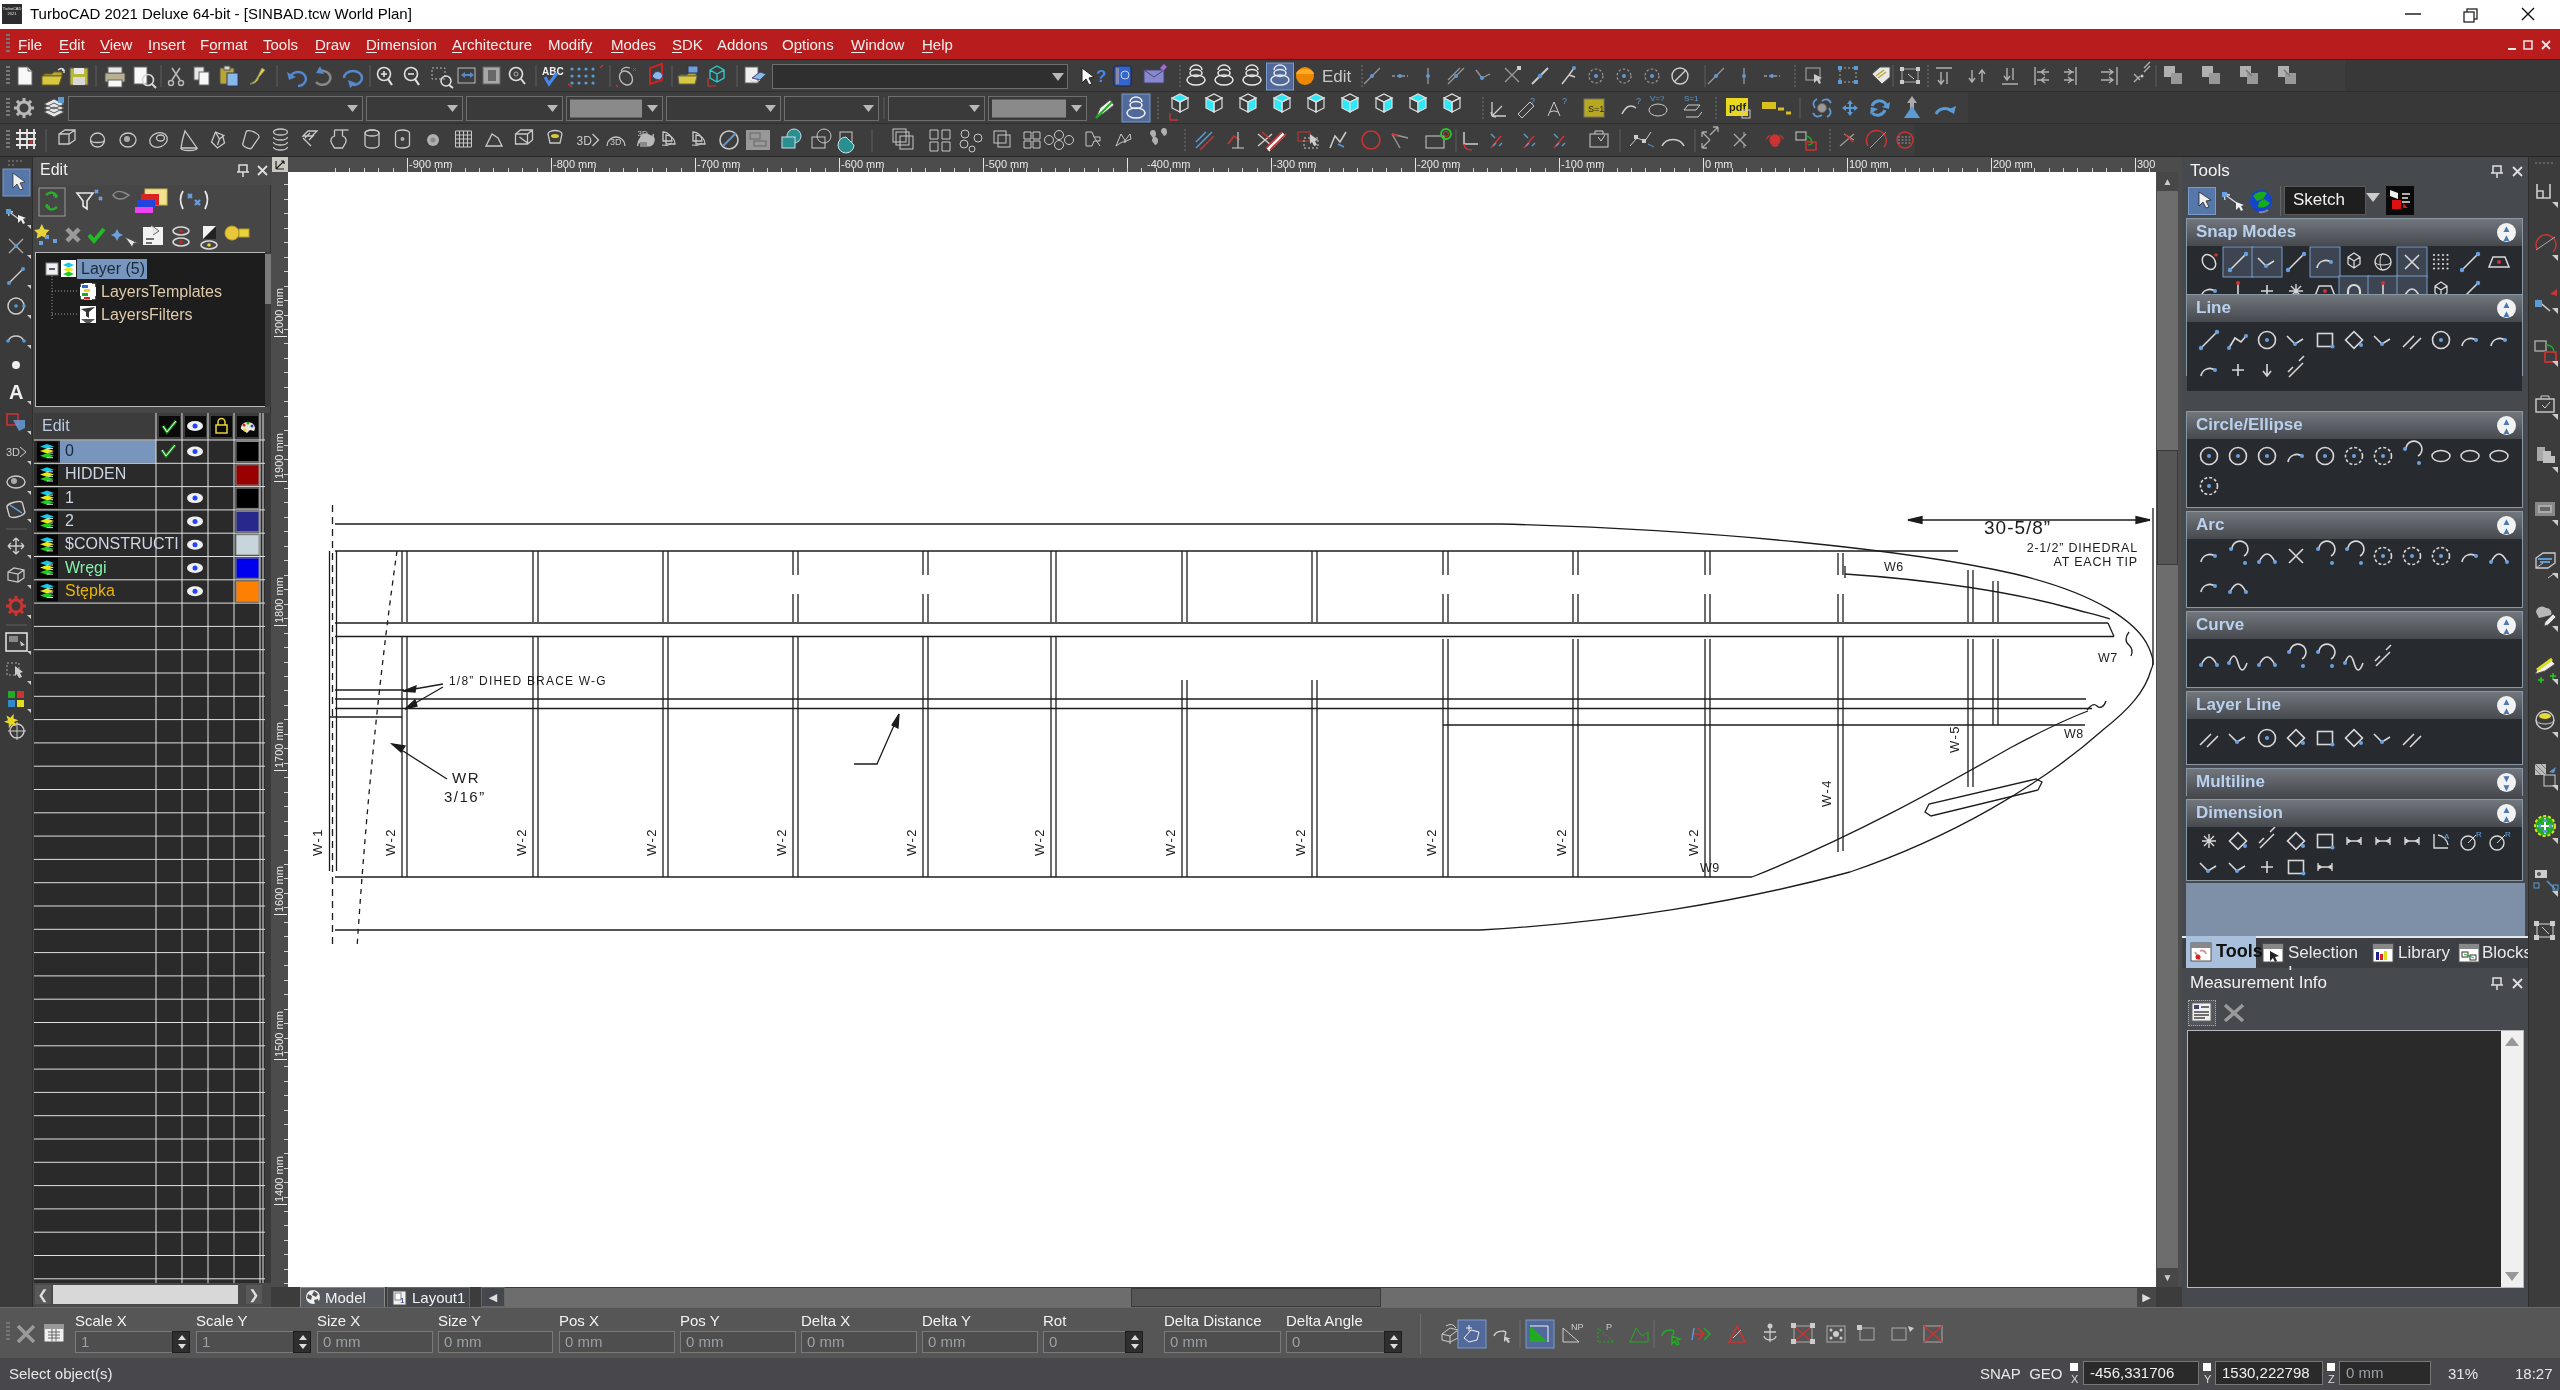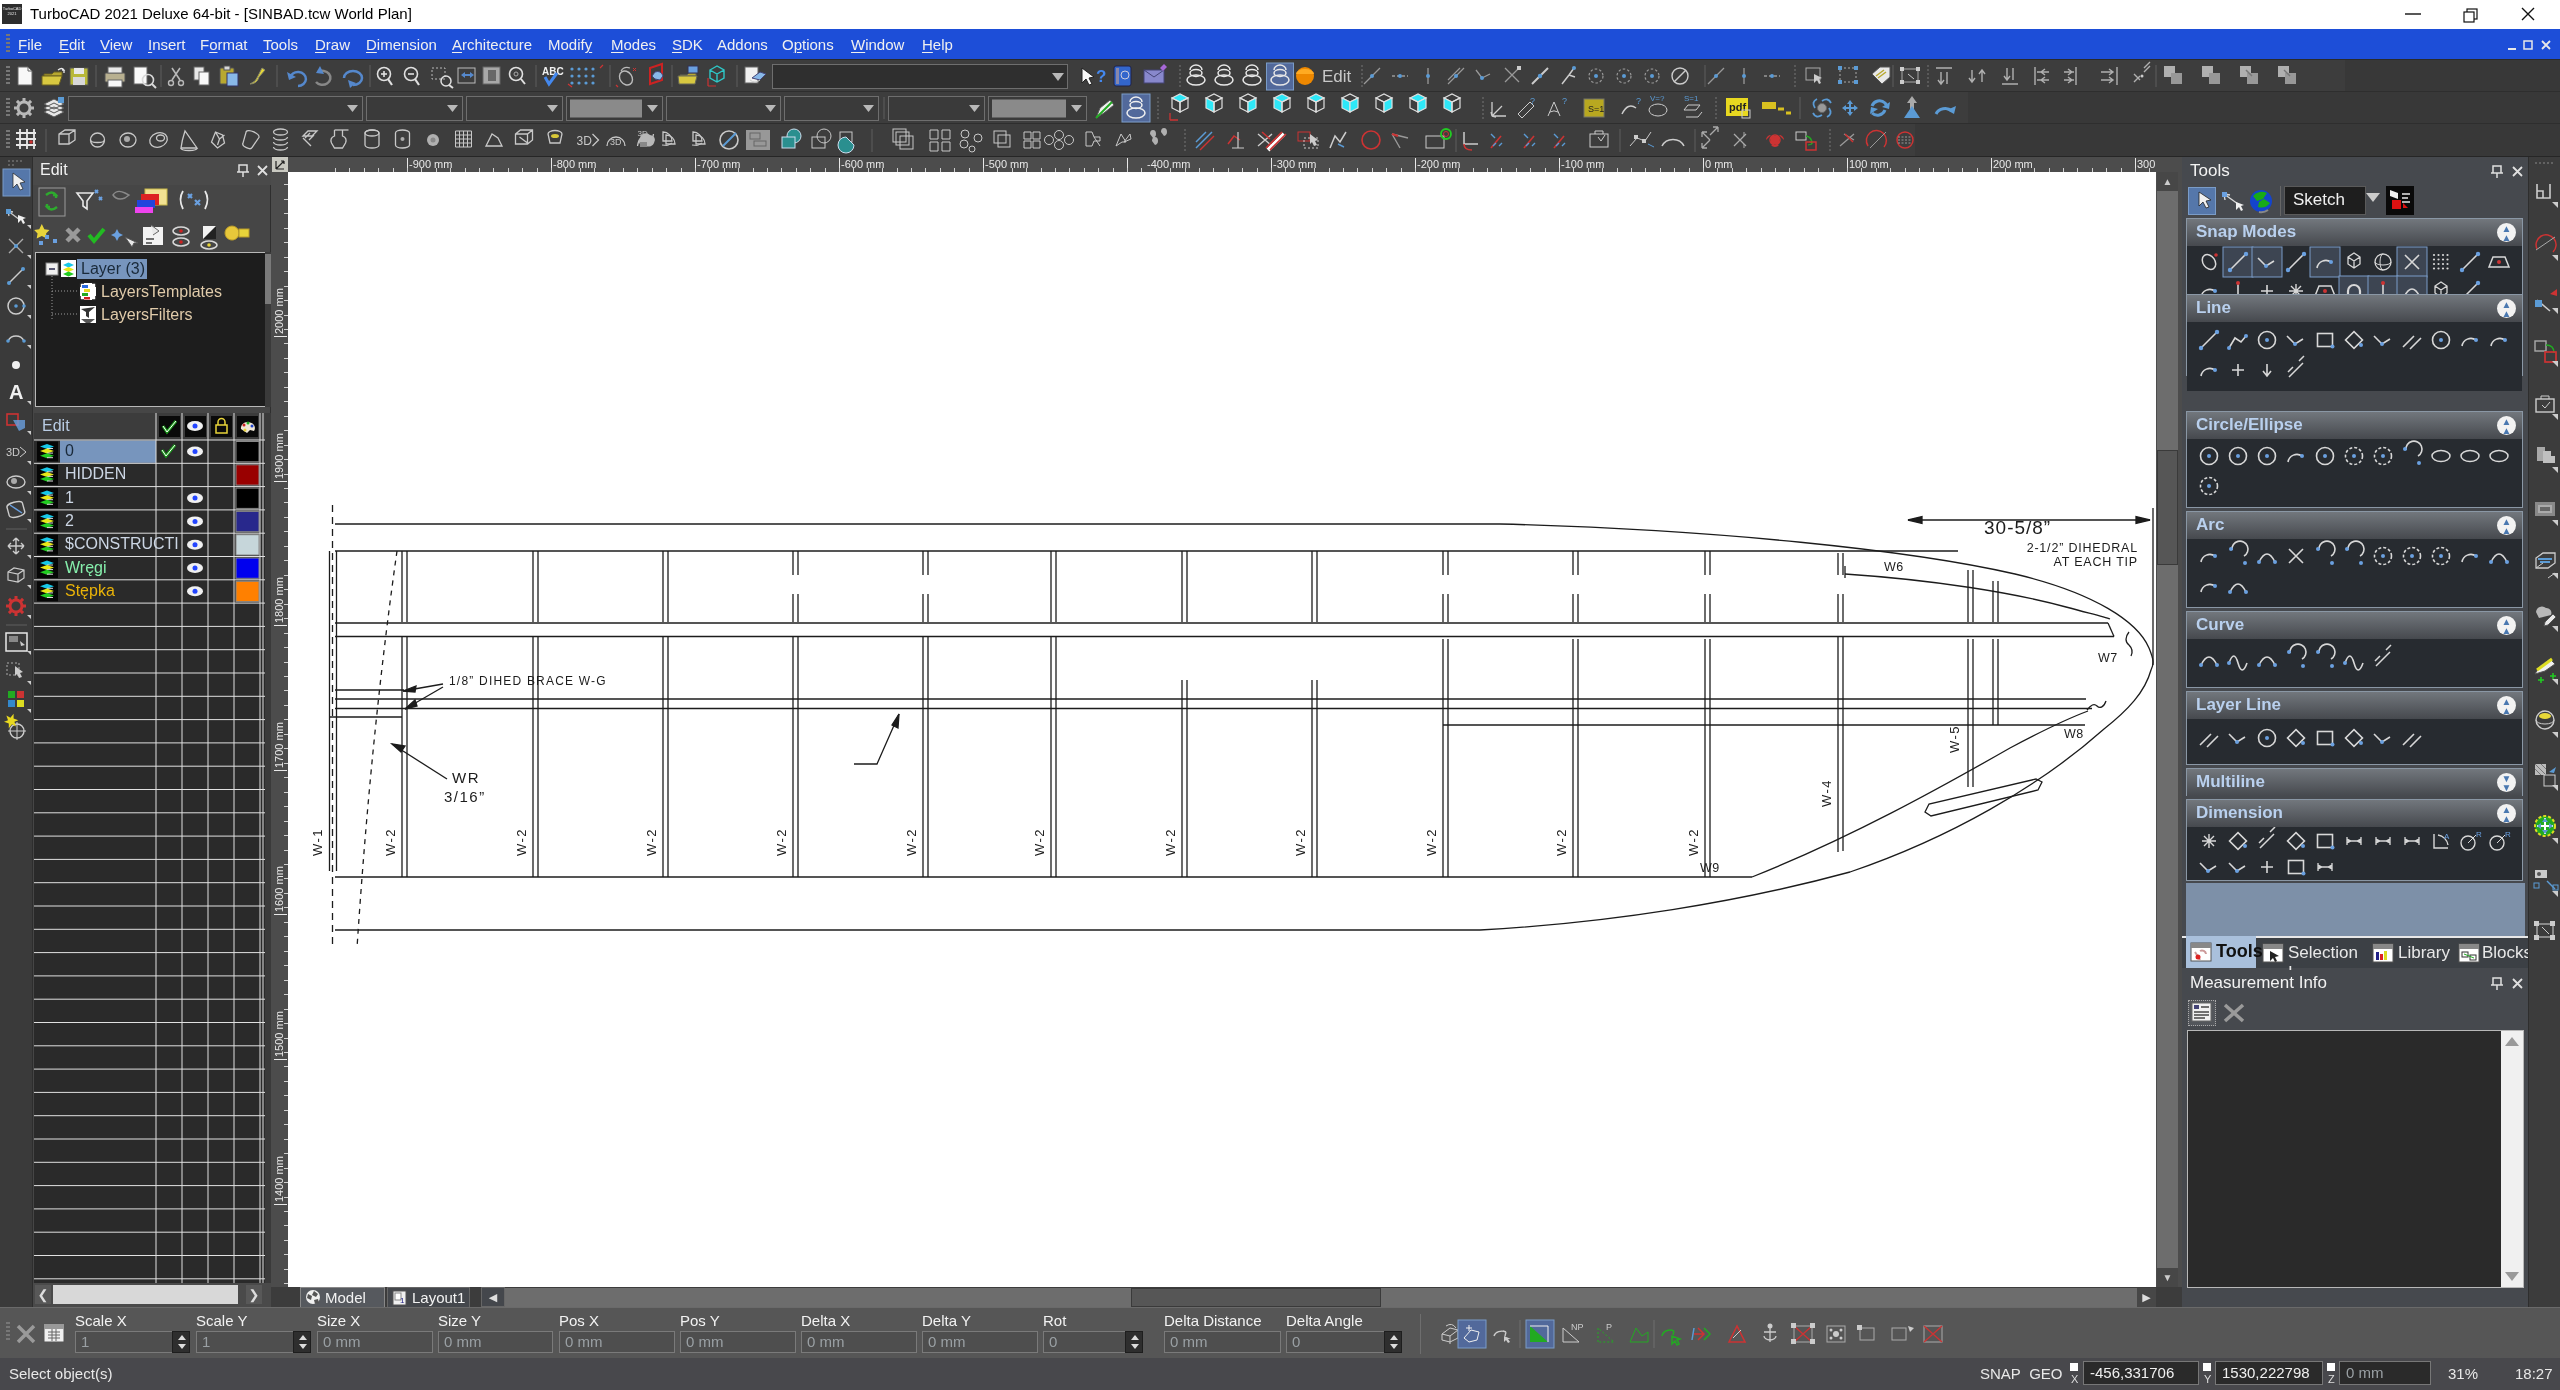--- a/index.html
+++ b/index.html
@@ -1,21 +1,21 @@
 <!DOCTYPE html>
 <html><head>
 <meta charset="utf-8">
 <style>
 html,body{margin:0;padding:0;width:2560px;height:1390px;overflow:hidden;background:#3c3c3c;font-family:"Liberation Sans",sans-serif;}
 *{box-sizing:border-box;}
 .abs{position:absolute;}
 #titlebar{left:0;top:0;width:2560px;height:29px;background:#ffffff;color:#000;}
 #titleicon{left:2px;top:4px;width:20px;height:20px;background:#2d2d2d;color:#e8e8e8;font-size:4px;text-align:center;line-height:5px;padding-top:2px;}
 #titletext{left:30px;top:5px;font-size:15px;color:#000;}
-#menubar{left:0;top:29px;width:2560px;height:31px;background:#1d4ed8;border-bottom:1px solid #2a2a2a;}
+#menubar{left:0;top:29px;width:2560px;height:31px;background:#b91c1c;border-bottom:1px solid #2a2a2a;}
 .menu{position:absolute;top:7px;font-size:15px;color:#f0f0f0;}
 .menu u{text-decoration-thickness:1px;text-underline-offset:2px;}
 #tb1{left:0;top:60px;width:2560px;height:32px;background:#3d3d3d;border-bottom:1px solid #2e2e2e;}
 #tb2{left:0;top:92px;width:2560px;height:32px;background:#3d3d3d;border-bottom:1px solid #2e2e2e;}
 #tb3{left:0;top:124px;width:2560px;height:33px;background:#3d3d3d;border-bottom:1px solid #262626;}
 .handle{position:absolute;top:6px;width:4px;height:20px;background-image:repeating-linear-gradient(#777 0 2px,transparent 2px 4px);}
 
 #leftstrip{left:0;top:157px;width:33px;height:1150px;background:#3a3a3a;border-right:1px solid #2e2e2e;}
 
 #layerpanel{left:33px;top:157px;width:238px;height:1150px;background:#464646;border-right:1px solid #2e2e2e;}
@@ -651,21 +651,21 @@
       <rect x="44" y="30" width="16" height="17" fill="#fff"></rect>
       <path d="M46,32 h6 v3 h-6 z" fill="#2a6ae0"></path>
         <path d="M48,36 h6 v3 h-6 z" fill="#e8d820"></path>
         <path d="M46,40 h6 v3 h-6 z" fill="#22aa22"></path>
         <path d="M48,44 h6 v2.5 h-6 z" fill="#cc2222"></path>
       <path d="M44,30 h4 m-4,0 v4 M60,30 h-4 m4,0 v4 M44,47 h4 m-4,0 v-4 M60,47 h-4 m4,0 v-4" stroke="#222" stroke-width="1.6"></path>
       <rect x="44" y="53" width="16" height="17" fill="#fff"></rect>
       <path d="M45,56 l14,-2 -6,5 v6 l-3,-2 v-4 z" fill="#333"></path>
         <path d="M45,66 h14 l-5,4 h-4 z" fill="#555"></path>
     </svg>
-    <div class="abs" style="left:45px;top:7px;font-size:16px;color:#1a2a3a;">Layer (3)</div>
+    <div class="abs" style="left:45px;top:7px;font-size:16px;color:#1a2a3a;">Layer (5)</div>
     <div class="abs" style="left:65px;top:30px;font-size:16px;color:#e0cbaa;">LayersTemplates</div>
     <div class="abs" style="left:65px;top:53px;font-size:16px;color:#e0cbaa;">LayersFilters</div>
   </div>
 
   <div class="abs" style="left:232px;top:95px;width:6px;height:155px;background:#3a3a3a;">
       <div class="abs" style="left:0;top:2px;width:6px;height:50px;background:#7a7a7a;"></div>
     </div>
 
   <div class="abs" id="ltable" style="left:1px;top:256px;width:231px;height:894px;background:#2a2a2a;overflow:hidden;">
 <svg class="abs" style="left:0;top:0" width="231" height="894">

